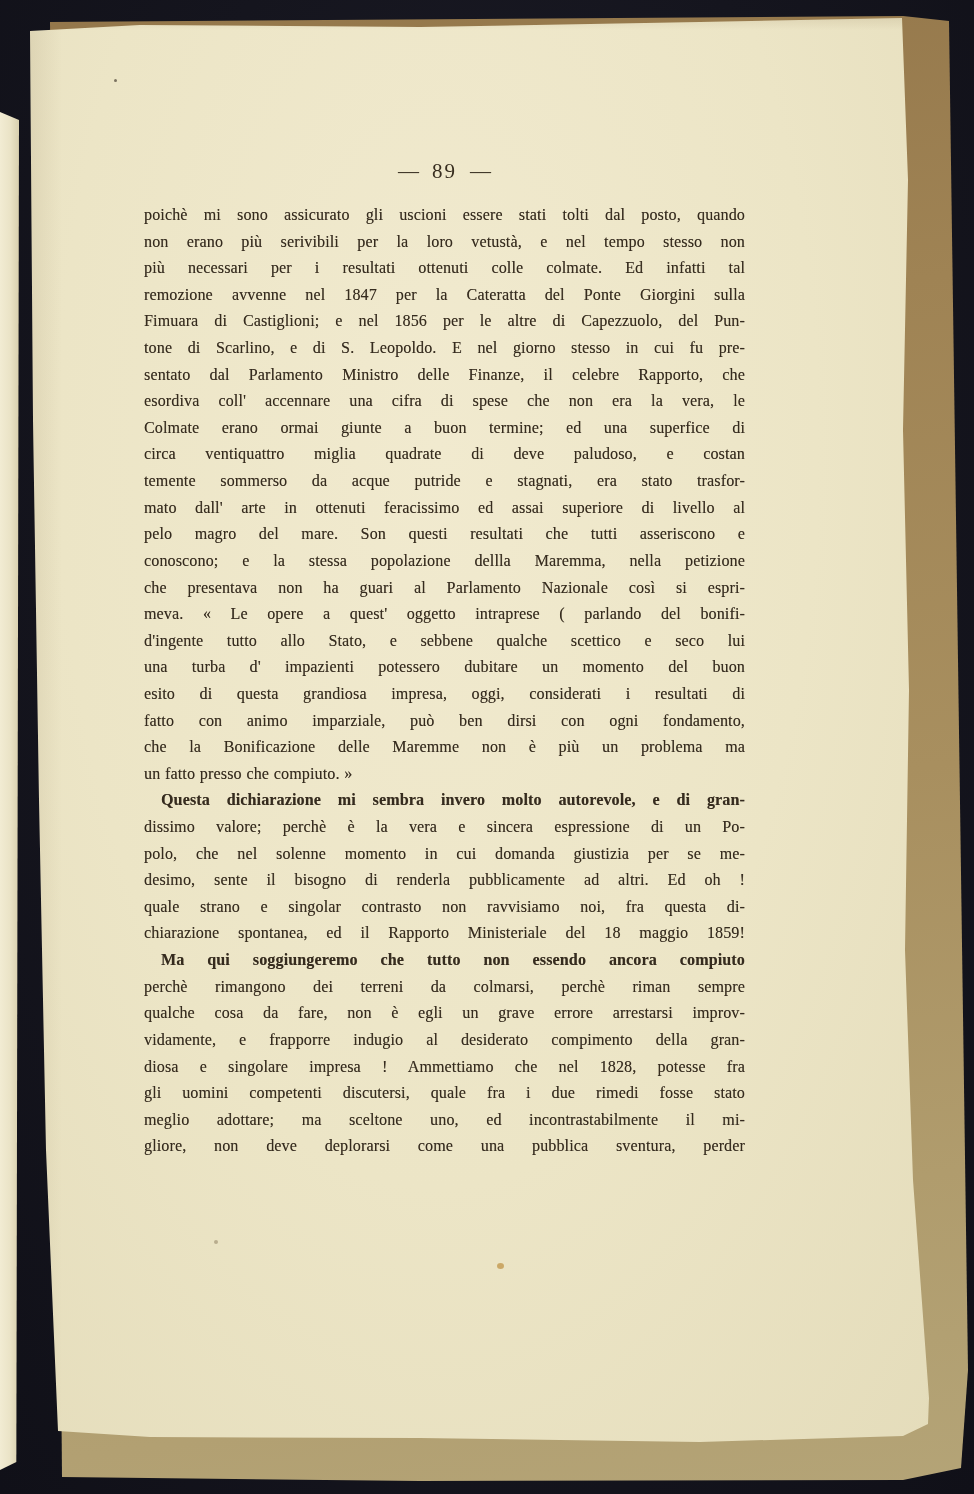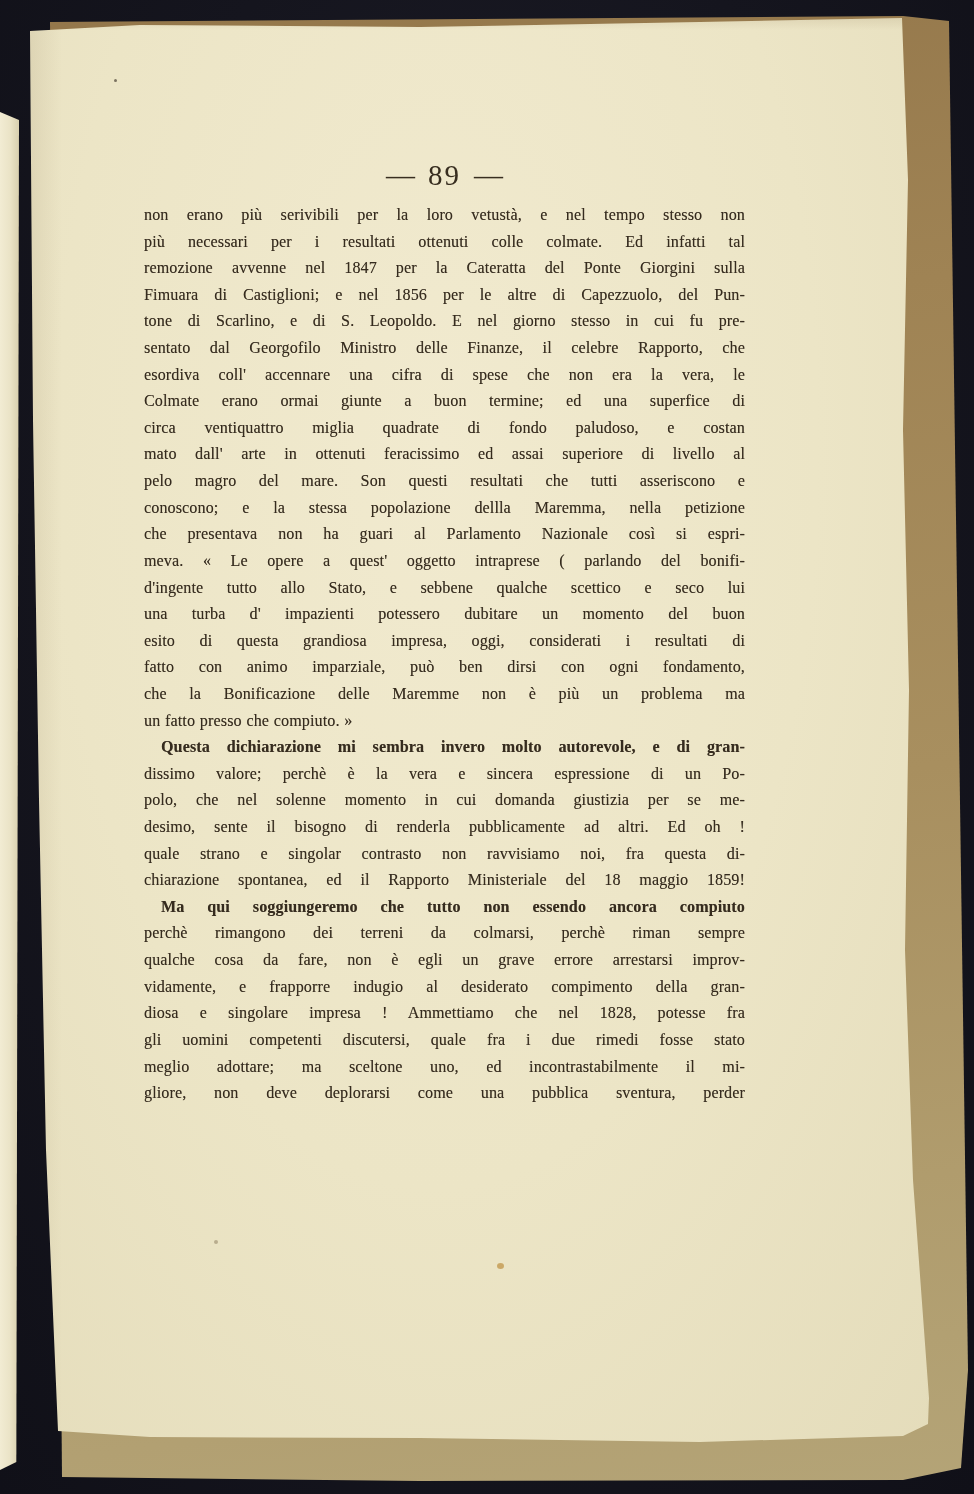--- a/index.html
+++ b/index.html
@@ -34,21 +34,21 @@
       linear-gradient(270deg,rgba(146,118,70,.22) 0px,rgba(146,118,70,.07) 14px,rgba(146,118,70,0) 50px),
       linear-gradient(0deg,rgba(138,112,62,.22) 0px,rgba(138,112,62,0) 34px),
       radial-gradient(ellipse at 45% 30%,#f1eacf 0%,#ece5c6 50%,#e3dbb9 100%);
   }
   .speck{position:absolute;border-radius:50%;}
   .s1{left:497px;top:1263px;width:7px;height:6px;background:#c49a50;opacity:.8;filter:blur(.4px);}
   .s2{left:214px;top:1240px;width:4px;height:4px;background:#8a795a;opacity:.5;filter:blur(.4px);}
   .s3{left:114px;top:79px;width:3px;height:3px;background:#4a4136;opacity:.7;}
   .header{
     position:absolute;left:144px;top:159px;width:601px;
-    text-align:center;font-size:29px;color:#38<!-- -->2e20;
+    text-align:center;font-size:21px;color:#38<!-- -->2e20;
   }
   .header{color:#382e20;}
   .header .pn{margin:0 13px;letter-spacing:2px;}
   .textblock{
     position:absolute;left:144px;top:202px;width:601px;
     font-size:16px;color:#352b1e;letter-spacing:.15px;word-spacing:.6px;
     text-shadow:.2px .2px 0 rgba(53,43,30,.45);
   }
   .ln{
     height:26.62px;line-height:26.62px;
@@ -67,29 +67,31 @@
   <div class="underlay"></div>
   <div class="page"></div>
 
   <div class="speck s1"></div>
   <div class="speck s2"></div>
   <div class="speck s3"></div>
 
   <div class="header"><span>—</span><span class="pn">89</span><span>—</span></div>
 
   <div class="textblock">
+    <div class="ln">poichè mi sono assicurato gli uscioni essere stati tolti dal posto, quando</div>
     <div class="ln">non erano più serivibili per la loro vetustà, e nel tempo stesso non</div>
     <div class="ln">più necessari per i resultati ottenuti colle colmate. Ed infatti tal</div>
     <div class="ln">remozione avvenne nel 1847 per la Cateratta del Ponte Giorgini sulla</div>
     <div class="ln">Fimuara di Castiglioni; e nel 1856 per le altre di Capezzuolo, del Pun-</div>
     <div class="ln">tone di Scarlino, e di S. Leopoldo. E nel giorno stesso in cui fu pre-</div>
-    <div class="ln">sentato dal Georgofilo Ministro delle Finanze, il celebre Rapporto, che</div>
+    <div class="ln">sentato dal Parlamento Ministro delle Finanze, il celebre Rapporto, che</div>
     <div class="ln">esordiva coll' accennare una cifra di spese che non era la vera, le</div>
     <div class="ln">Colmate erano ormai giunte a buon termine; ed una superfice di</div>
-    <div class="ln">circa ventiquattro miglia quadrate di fondo paludoso, e costan</div>
+    <div class="ln">circa ventiquattro miglia quadrate di deve paludoso, e costan</div>
+    <div class="ln">temente sommerso da acque putride e stagnati, era stato trasfor-</div>
     <div class="ln">mato dall' arte in ottenuti feracissimo ed assai superiore di livello al</div>
     <div class="ln">pelo magro del mare. Son questi resultati che tutti asseriscono e</div>
     <div class="ln">conoscono; e la stessa popolazione dellla Maremma, nella petizione</div>
     <div class="ln">che presentava non ha guari al Parlamento Nazionale così si espri-</div>
     <div class="ln"><span>meva. « </span><span class="it">Le opere a quest' oggetto intraprese ( parlando del bonifi-</span></div>
     <div class="ln it">d'ingente tutto allo Stato, e sebbene qualche scettico e seco lui</div>
     <div class="ln it">una turba d' impazienti potessero dubitare un momento del buon</div>
     <div class="ln it">esito di questa grandiosa impresa, oggi, considerati i resultati di</div>
     <div class="ln it">fatto con animo imparziale, può ben dirsi con ogni fondamento,</div>
     <div class="ln it">che la Bonificazione delle Maremme non è più un problema ma</div>

